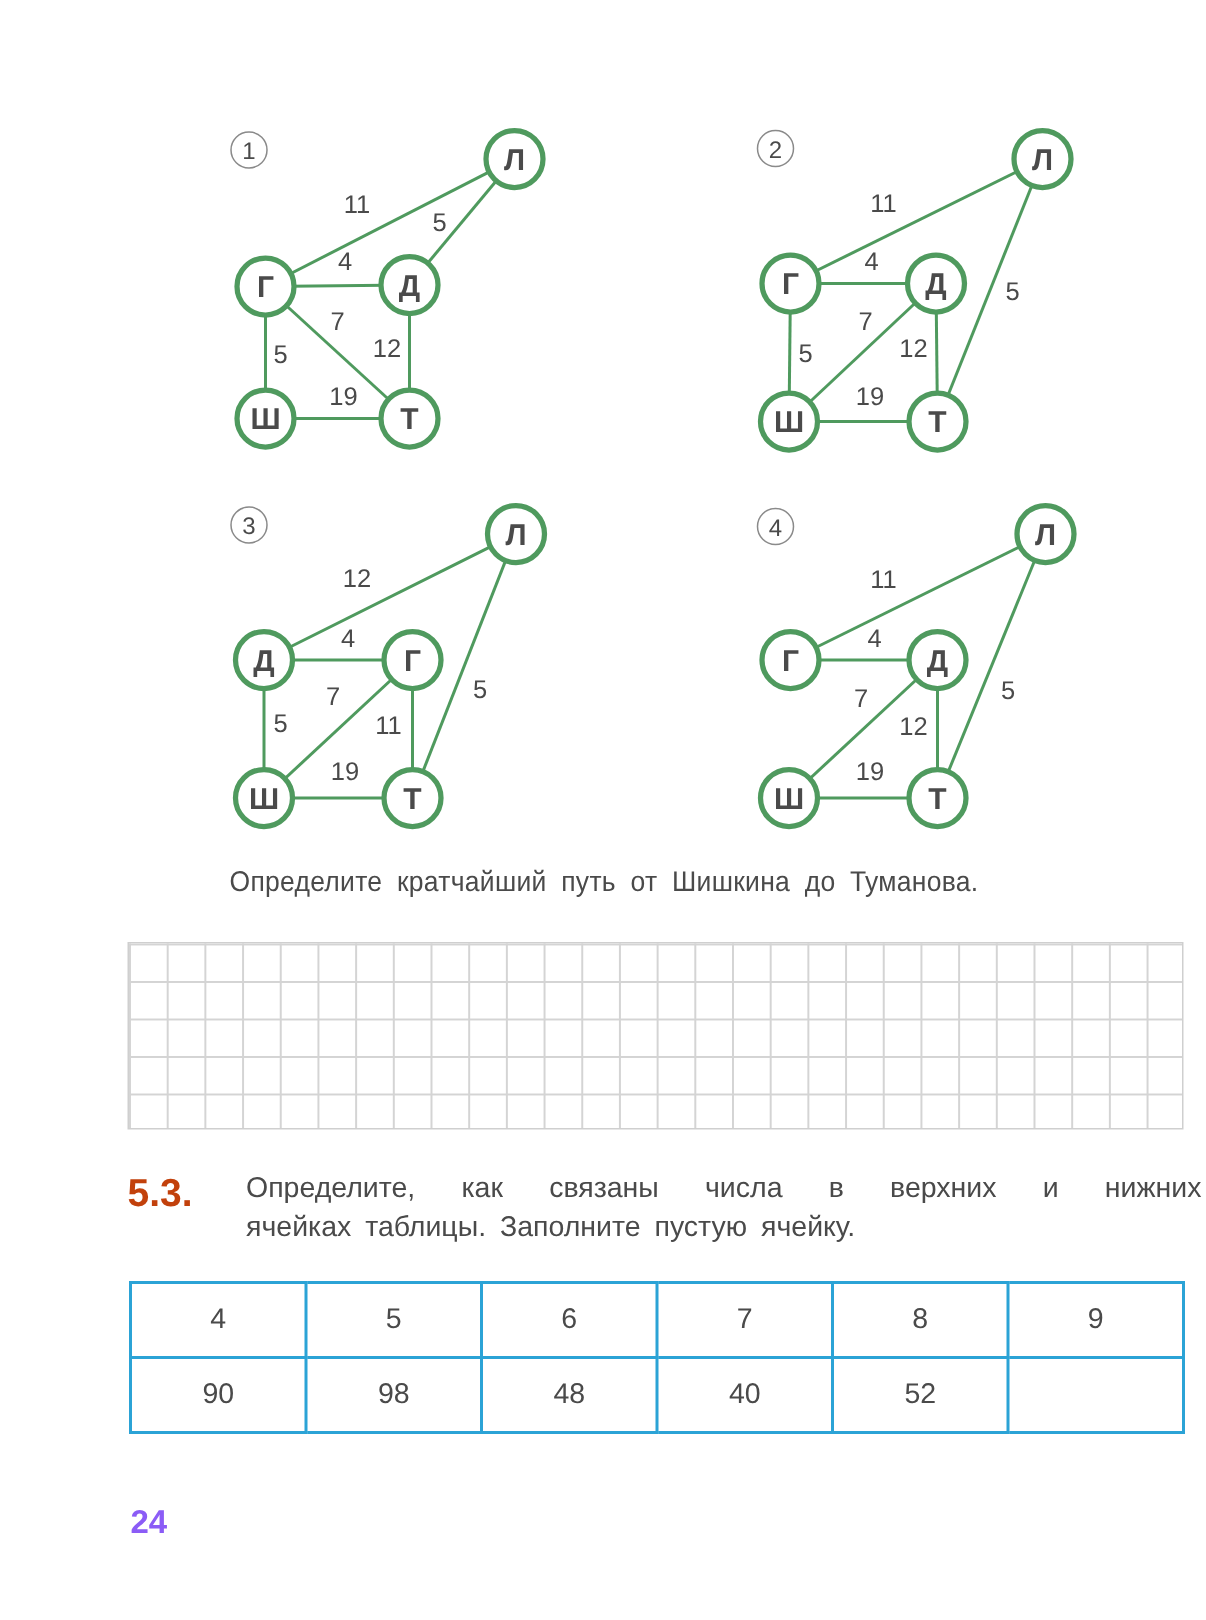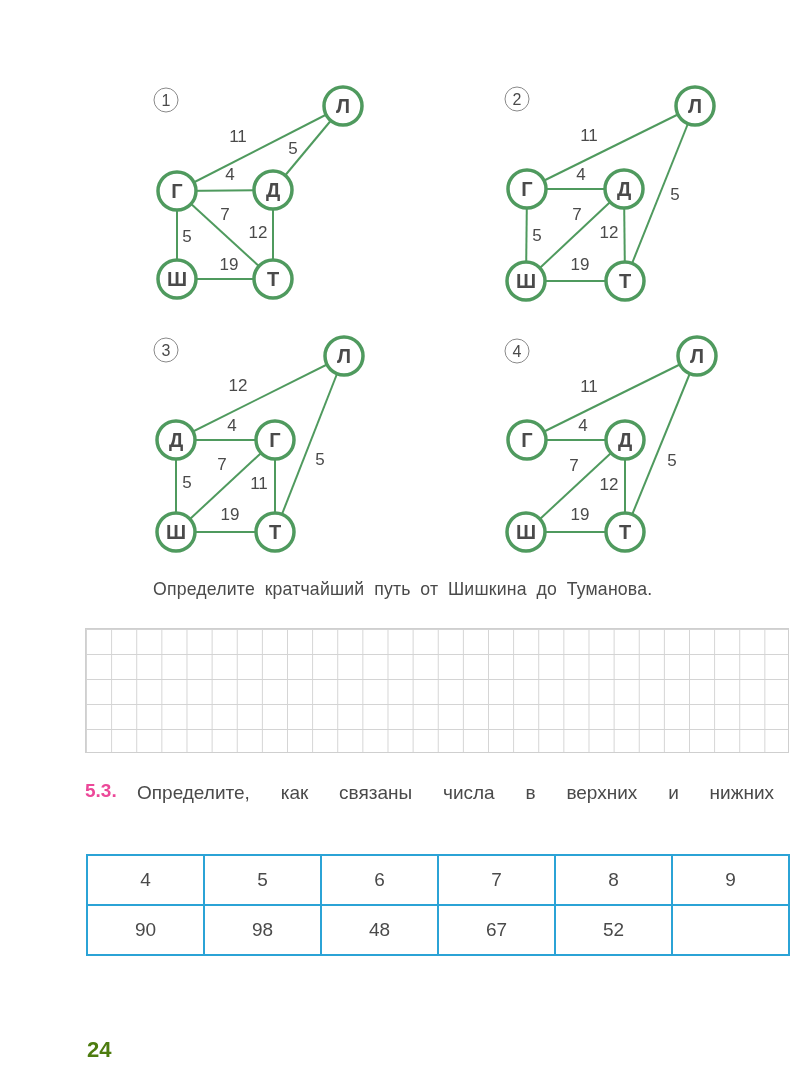--- a/index.html
+++ b/index.html
@@ -21,39 +21,39 @@
     border: 1px solid #cfcfcf; box-sizing: border-box;
     background-image:
       linear-gradient(to right, #d4d4d4 1px, transparent 1px),
       linear-gradient(to bottom, #d4d4d4 1px, transparent 1px);
     background-size: 25.14px 25px;
   }
   .task {
     position: absolute; left: 85px; top: 780px; width: 705px;
   }
   .task-num {
-    position: absolute; left: 0; top: 0; font-weight: bold; font-size: 19px; color: #ec4899;
+    position: absolute; left: 0; top: 0; font-weight: bold; font-size: 26px; color: #c2410c;
   }
   .task-text {
-    position: absolute; left: 52px; top: 0; width: 637px;
+    position: absolute; left: 79px; top: 0; width: 637px;
     font-size: 19px; line-height: 26px; text-align: justify; text-align-last: left;
     word-spacing: 4px;
   }
   .task-text .l1 { display: block; text-align: justify; text-align-last: justify; }
   .task-text .l2 { display: block; }
   table.seq {
     position: absolute; left: 86px; top: 854px; width: 704px; height: 99px;
     border-collapse: collapse; table-layout: fixed;
   }
   table.seq td {
     border: 2px solid #2ba3d6; text-align: center; font-size: 19px; color: #4a4a4a;
     height: 48px; padding: 0;
   }
   .page-num {
-    position: absolute; left: 87px; top: 1002px; font-size: 22px; font-weight: bold; color: #4d7c0f; margin-top: 35px;
+    position: absolute; left: 87px; top: 1002px; font-size: 22px; font-weight: bold; color: #8b5cf6;
   }
 </style>
 </head>
 <body>
 
 <div class="graphs">
   <svg id="graph-svg" width="804" height="570">
       <g>
         <circle cx="166" cy="100" r="12" fill="none" stroke="#8a8a8a" stroke-width="1"></circle>
         <text x="166" y="106" text-anchor="middle" font-size="16" fill="#4a4a4a" font-family="Liberation Sans, sans-serif">1</text>
@@ -168,37 +168,38 @@
 </div>
 
 <div class="question">Определите кратчайший путь от Шишкина до Туманова.</div>
 
 <div class="grid"></div>
 
 <div class="task">
   <div class="task-num">5.3.</div>
   <div class="task-text">
     <span class="l1">Определите, как связаны числа в верхних и нижних</span>
+    <span class="l2">ячейках таблицы. Заполните пустую ячейку.</span>
   </div>
 </div>
 
 <table class="seq">
   <tbody>
       <tr>
     <td>4</td>
     <td>5</td>
     <td>6</td>
     <td>7</td>
     <td>8</td>
     <td>9</td>
   </tr>
   <tr>
     <td>90</td>
     <td>98</td>
     <td>48</td>
-    <td>67</td>
+    <td>40</td>
     <td>52</td>
     <td></td>
   </tr>
 </tbody>
   </table>
 
 <div class="page-num">24</div>
 
 </body></html>

